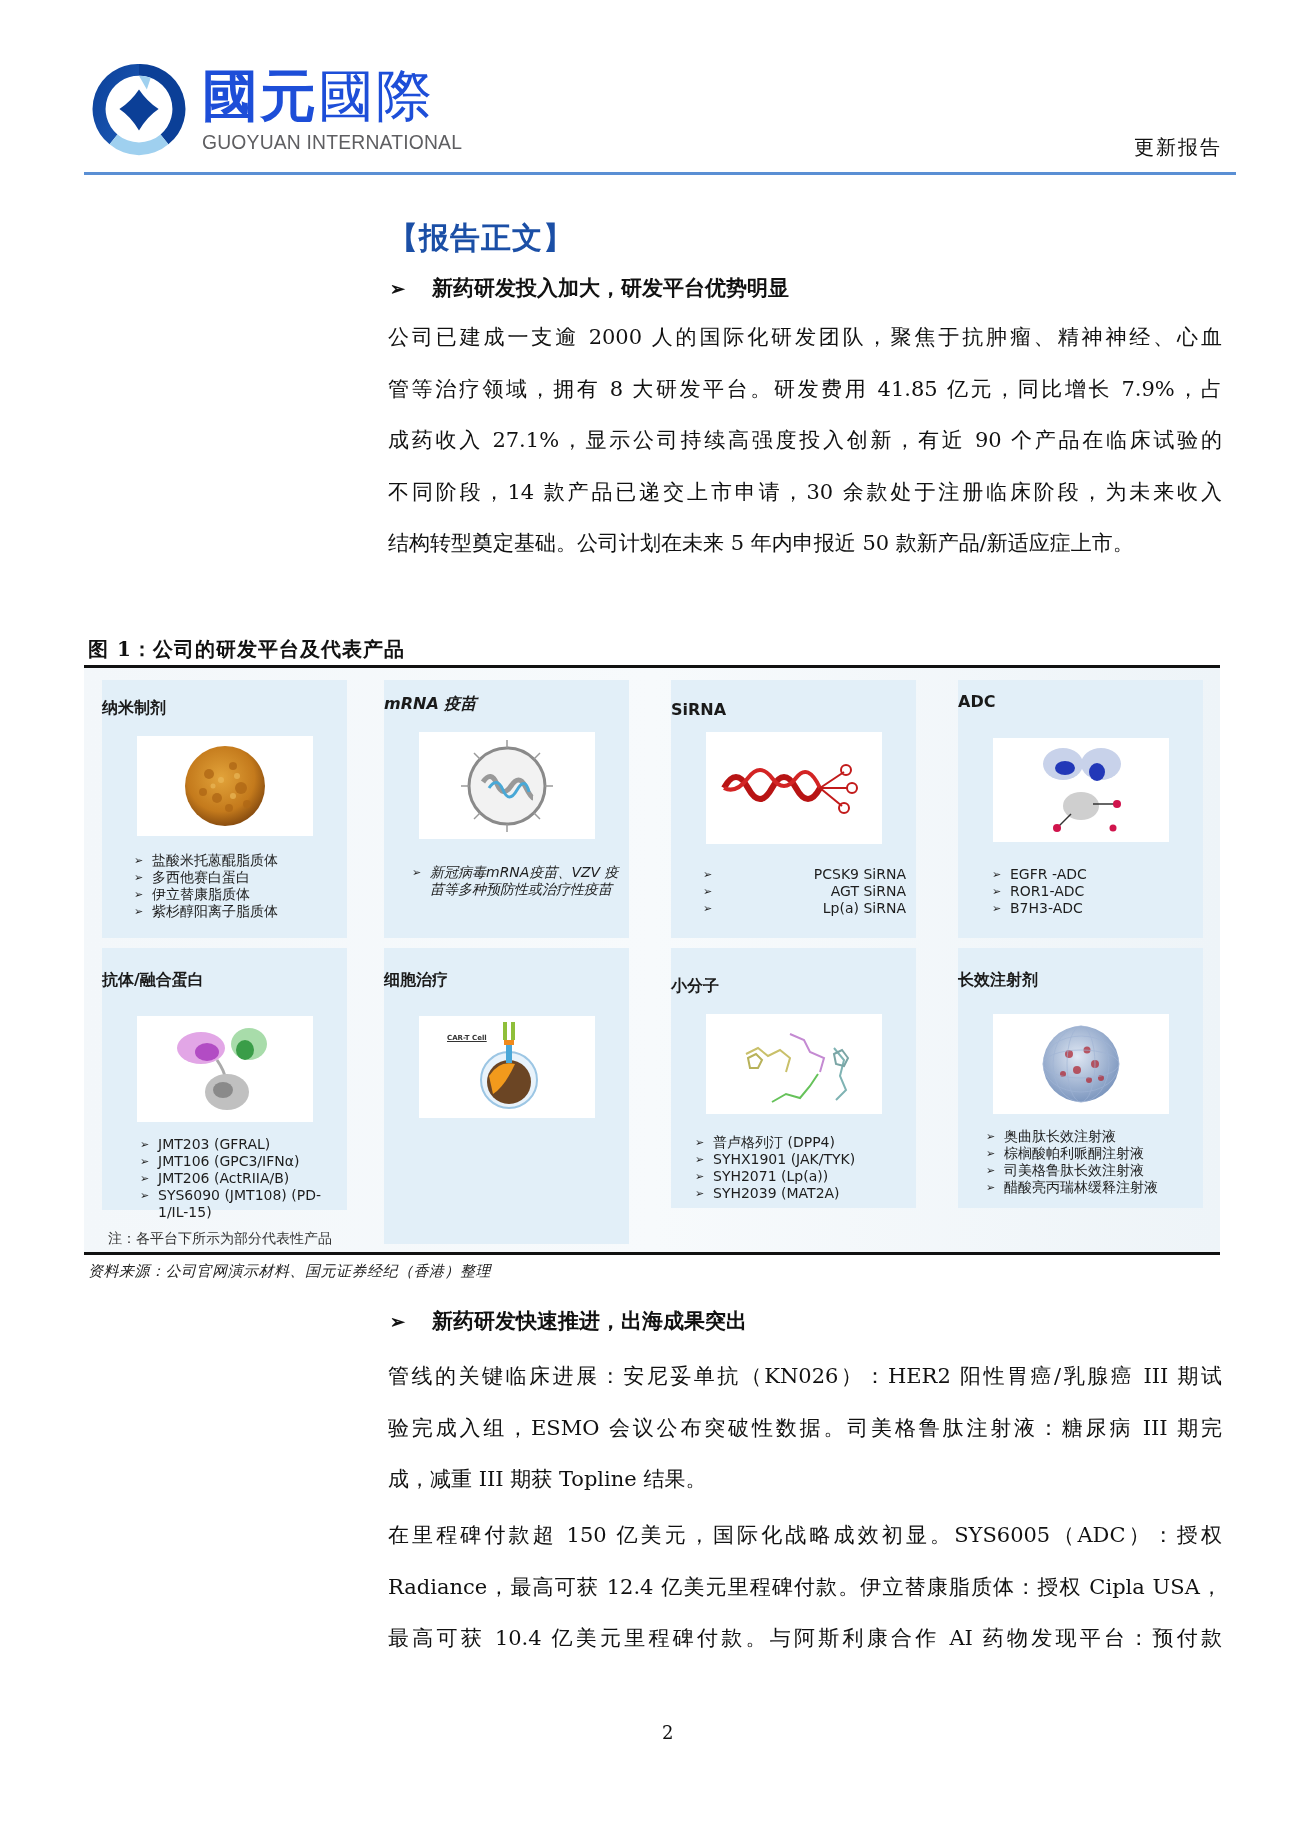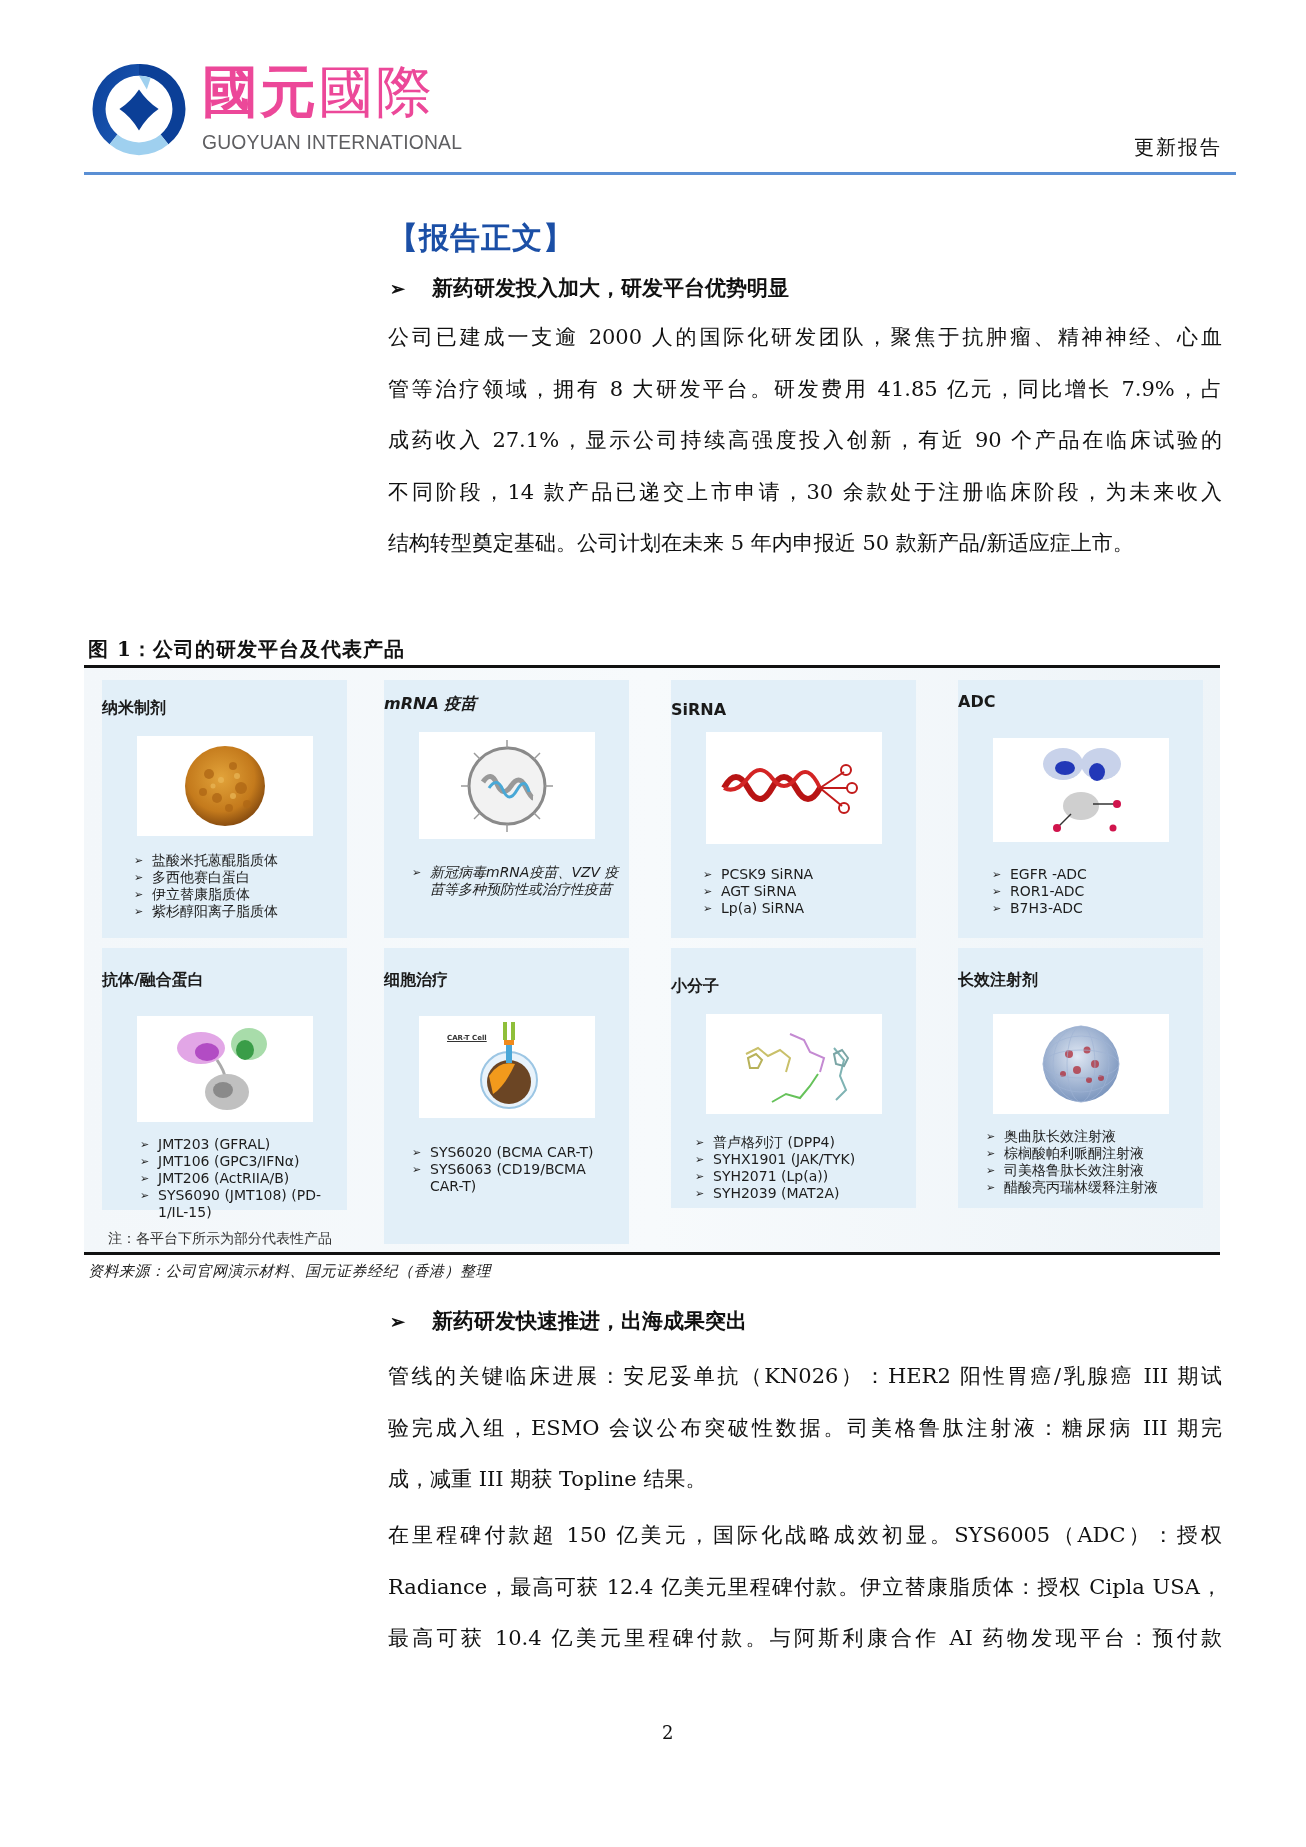--- a/index.html
+++ b/index.html
@@ -2,21 +2,21 @@
 <html><head>
   <meta charset="utf-8">
   <style>
     * { box-sizing: border-box; margin: 0; padding: 0; }
     html, body { width: 1306px; height: 1847px; background: #ffffff; overflow: hidden; }
     body { position: relative; font-family: "DejaVu Serif", "Liberation Serif", serif; color: #111; }
 
     
     .logo { position: absolute; left: 90px; top: 58px; width: 380px; height: 100px; }
     .logo-mark { position: absolute; left: 0; top: 2px; width: 98px; height: 98px; }
-    .logo-cn { position: absolute; left: 112px; top: 6px; font-family: Liberation Mono, monospace; font-size: 56px; font-weight: bold; color: #ec4899; letter-spacing: 2px; line-height: 64px; white-space: nowrap; }
+    .logo-cn { position: absolute; left: 112px; top: 6px; font-family: Liberation Sans, sans-serif; font-size: 56px; font-weight: bold; color: #1d4ed8; letter-spacing: 2px; line-height: 64px; white-space: nowrap; }
     .logo-cn .thin { font-weight: normal; }
     .logo-en { position: absolute; left: 112px; top: 72px; font-family: "Liberation Sans", sans-serif; font-size: 21px; color: #5f5f62; letter-spacing: 0.2px; white-space: nowrap; transform: scaleX(0.92); transform-origin: left; }
     .report-type { position: absolute; right: 84px; top: 134px; font-size: 20px; color: #111; letter-spacing: 2px; }
     .header-rule { position: absolute; left: 84px; top: 172px; width: 1152px; height: 3px; background: #5a8fd4; }
 
     
     .section-title { position: absolute; left: 388px; top: 218px; font-size: 30px; font-weight: bold; color: #1b4fa6; letter-spacing: 1px; }
     .bullet-heading { position: absolute; left: 390px; font-size: 21px; font-weight: bold; color: #111; white-space: nowrap; }
     .bullet-heading .arrow { display: inline-block; width: 42px; font-size: 18px; }
     .para { position: absolute; left: 388px; width: 834px; font-size: 21px; line-height: 51.5px; text-align: justify; text-align-last: left; }
@@ -152,21 +152,21 @@
       <g stroke="#c21a1a" stroke-width="2" fill="none">
         <line x1="114" y1="56" x2="138" y2="40"></line>
           <line x1="114" y1="56" x2="142" y2="56"></line>
           <line x1="114" y1="56" x2="136" y2="74"></line>
         <circle cx="140" cy="38" r="5"></circle>
           <circle cx="146" cy="56" r="5"></circle>
           <circle cx="138" cy="76" r="5"></circle>
       </g>
     </svg>
   </div>
-  <ul class="card-list" style="top:186px;">
+  <ul class="card-list" style="top:186px;text-align:right;">
     <li>PCSK9 SiRNA</li>
     <li>AGT SiRNA</li>
     <li>Lp(a) SiRNA</li>
   </ul>
 </div>
 
 <div class="card" style="left:958px; top:680px; height:258px;padding-left:16px;">
   <div class="card-title" style="top:12px;">ADC</div>
   <div class="card-img" style="top:58px; height:104px;">
     <svg width="176" height="104" viewBox="0 0 176 104">
@@ -219,24 +219,20 @@
     <svg width="176" height="102" viewBox="0 0 176 102">
       <circle cx="90" cy="64" r="28" fill="#e9f3fb" stroke="#9cc6e4" stroke-width="2"></circle>
       <circle cx="90" cy="66" r="22" fill="#6b4524"></circle>
       <path d="M70 60 Q80 44 96 48 Q86 70 74 78 Z" fill="#f29a1c"></path>
       <rect x="84" y="6" width="4" height="18" fill="#8fbf3a"></rect>
         <rect x="92" y="6" width="4" height="18" fill="#8fbf3a"></rect>
       <rect x="85" y="24" width="10" height="5" fill="#f08a1c"></rect>
       <rect x="87" y="29" width="6" height="18" fill="#4aa7d8"></rect>
     </svg>
   </div>
-  <ul class="card-list" style="top:196px; left:28px;">
-    <li>SYS6020 (BCMA CAR-T)</li>
-    <li>SYS6063 (CD19/BCMA CAR-T)</li>
-  </ul>
 </div>
 
 <div class="card" style="left:671px; top:948px; height:260px;">
   <div class="card-title" style="top:28px;">小分子</div>
   <div class="card-img" style="top:66px; height:100px;">
     <svg width="176" height="100" viewBox="0 0 176 100">
       <g fill="none" stroke-width="2">
         <path d="M40 40 L52 34 L62 42 L74 36 L84 44 L80 58" stroke="#c9c06a"></path>
         <path d="M84 20 L98 26 L104 38 L118 44 L114 58" stroke="#c48ad2"></path>
         <path d="M128 34 L138 46 L134 62 L140 76 L130 86" stroke="#7fb3b3"></path>

